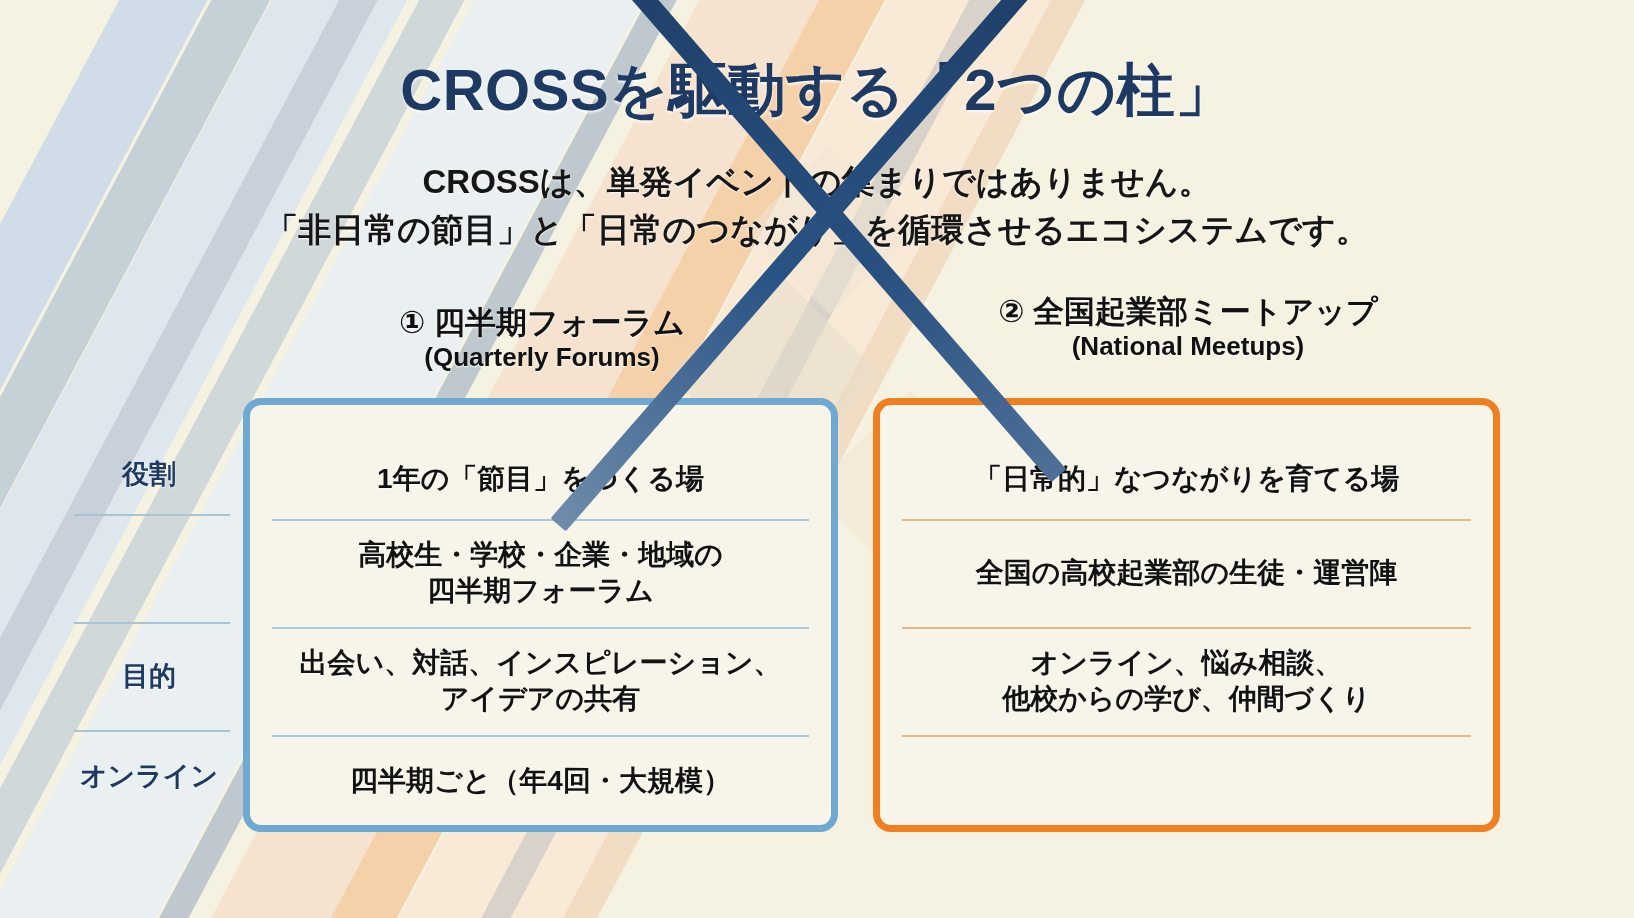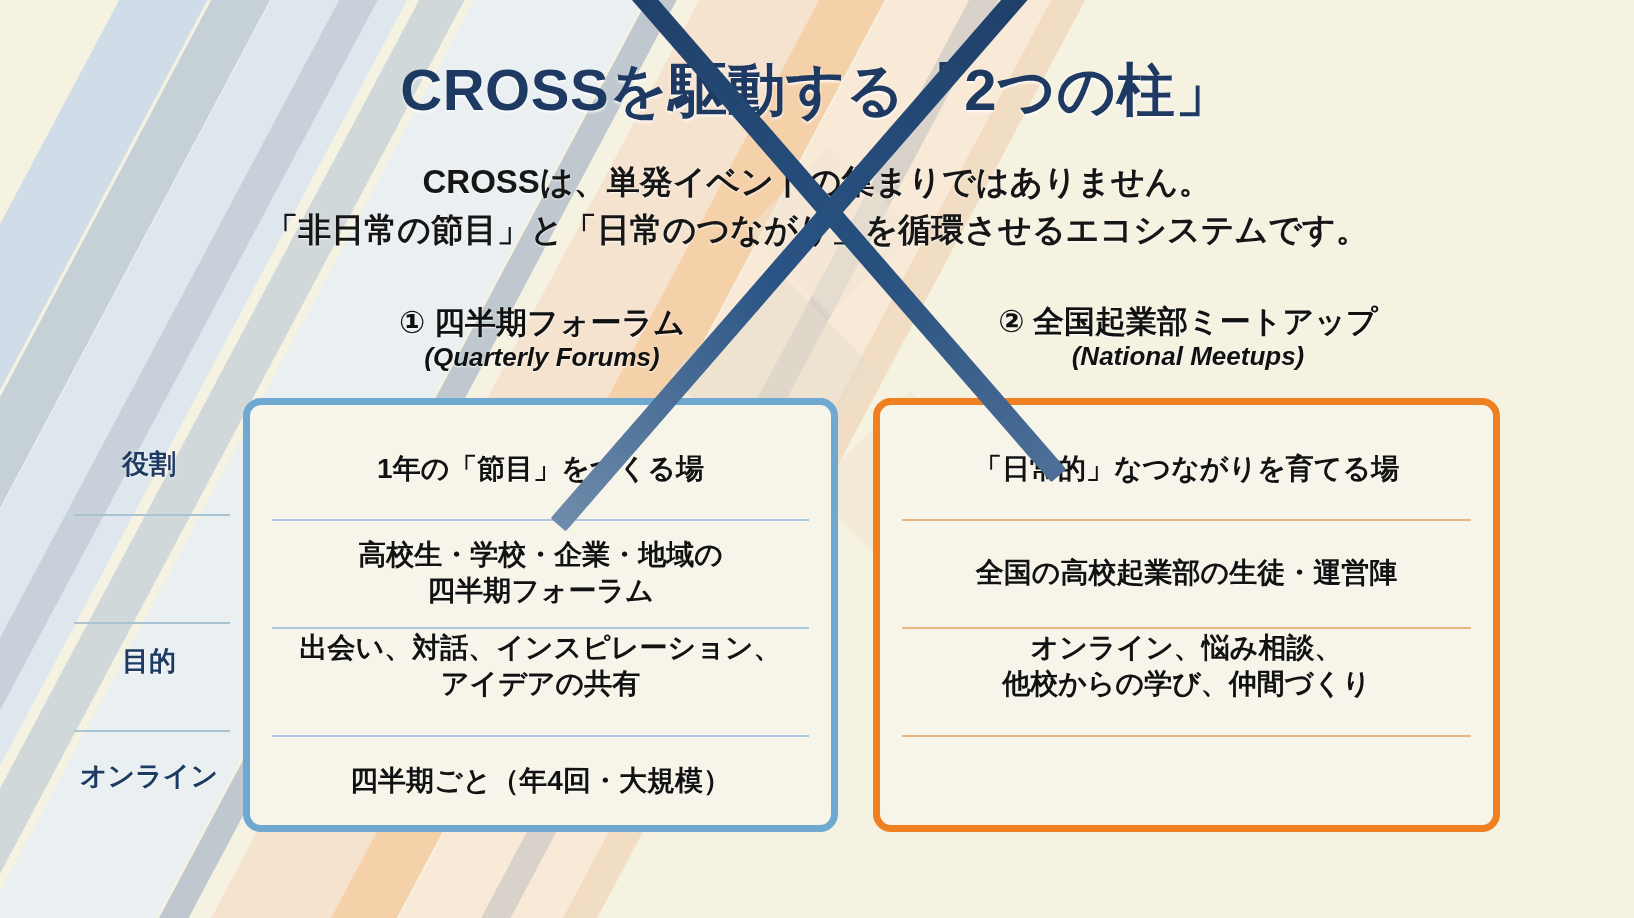--- a/index.html
+++ b/index.html
@@ -112,24 +112,23 @@
   .colhead .jp {
     font-size: 31px;
     font-weight: 700;
     line-height: 1.18;
     white-space: nowrap;
   }
   .colhead .en {
     font-size: 26px;
     font-weight: 700;
     line-height: 1.2;
-    font-style: italic;
   }
   #head-left  { left: 246px; top: 305px; width: 592px; }
-  #head-right { left: 876px; top: 304px; width: 624px; }
+  #head-right { left: 876px; top: 294px; width: 624px; }
 
   
   #labels {
     position: absolute;
     left: 60px;
     top: 400px;
     width: 178px;
     height: 432px;
   }
   .label-cell {
@@ -190,23 +189,23 @@
   .cell-rule {
     position: absolute;
     left: 22px;
     right: 22px;
     height: 2px;
   }
   #card-left  .cell-rule { background: #a9c9de; }
   #card-right .cell-rule { background: #e8b786; }
 
   
-  .r0 { top: 10px;   height: 108px; }
+  .r0 { top: 20px;   height: 108px; }
   .r1 { top: 114px; height: 108px; }
-  .r2 { top: 207px; height: 108px; }
+  .r2 { top: 222px; height: 108px; }
   .r3 { top: 330px; height: 92px;  }
   .rule0 { top: 114px; }
   .rule1 { top: 222px; }
   .rule2 { top: 330px; }
 </style>
 </head>
 <body>
 
 <div id="slide">
 

